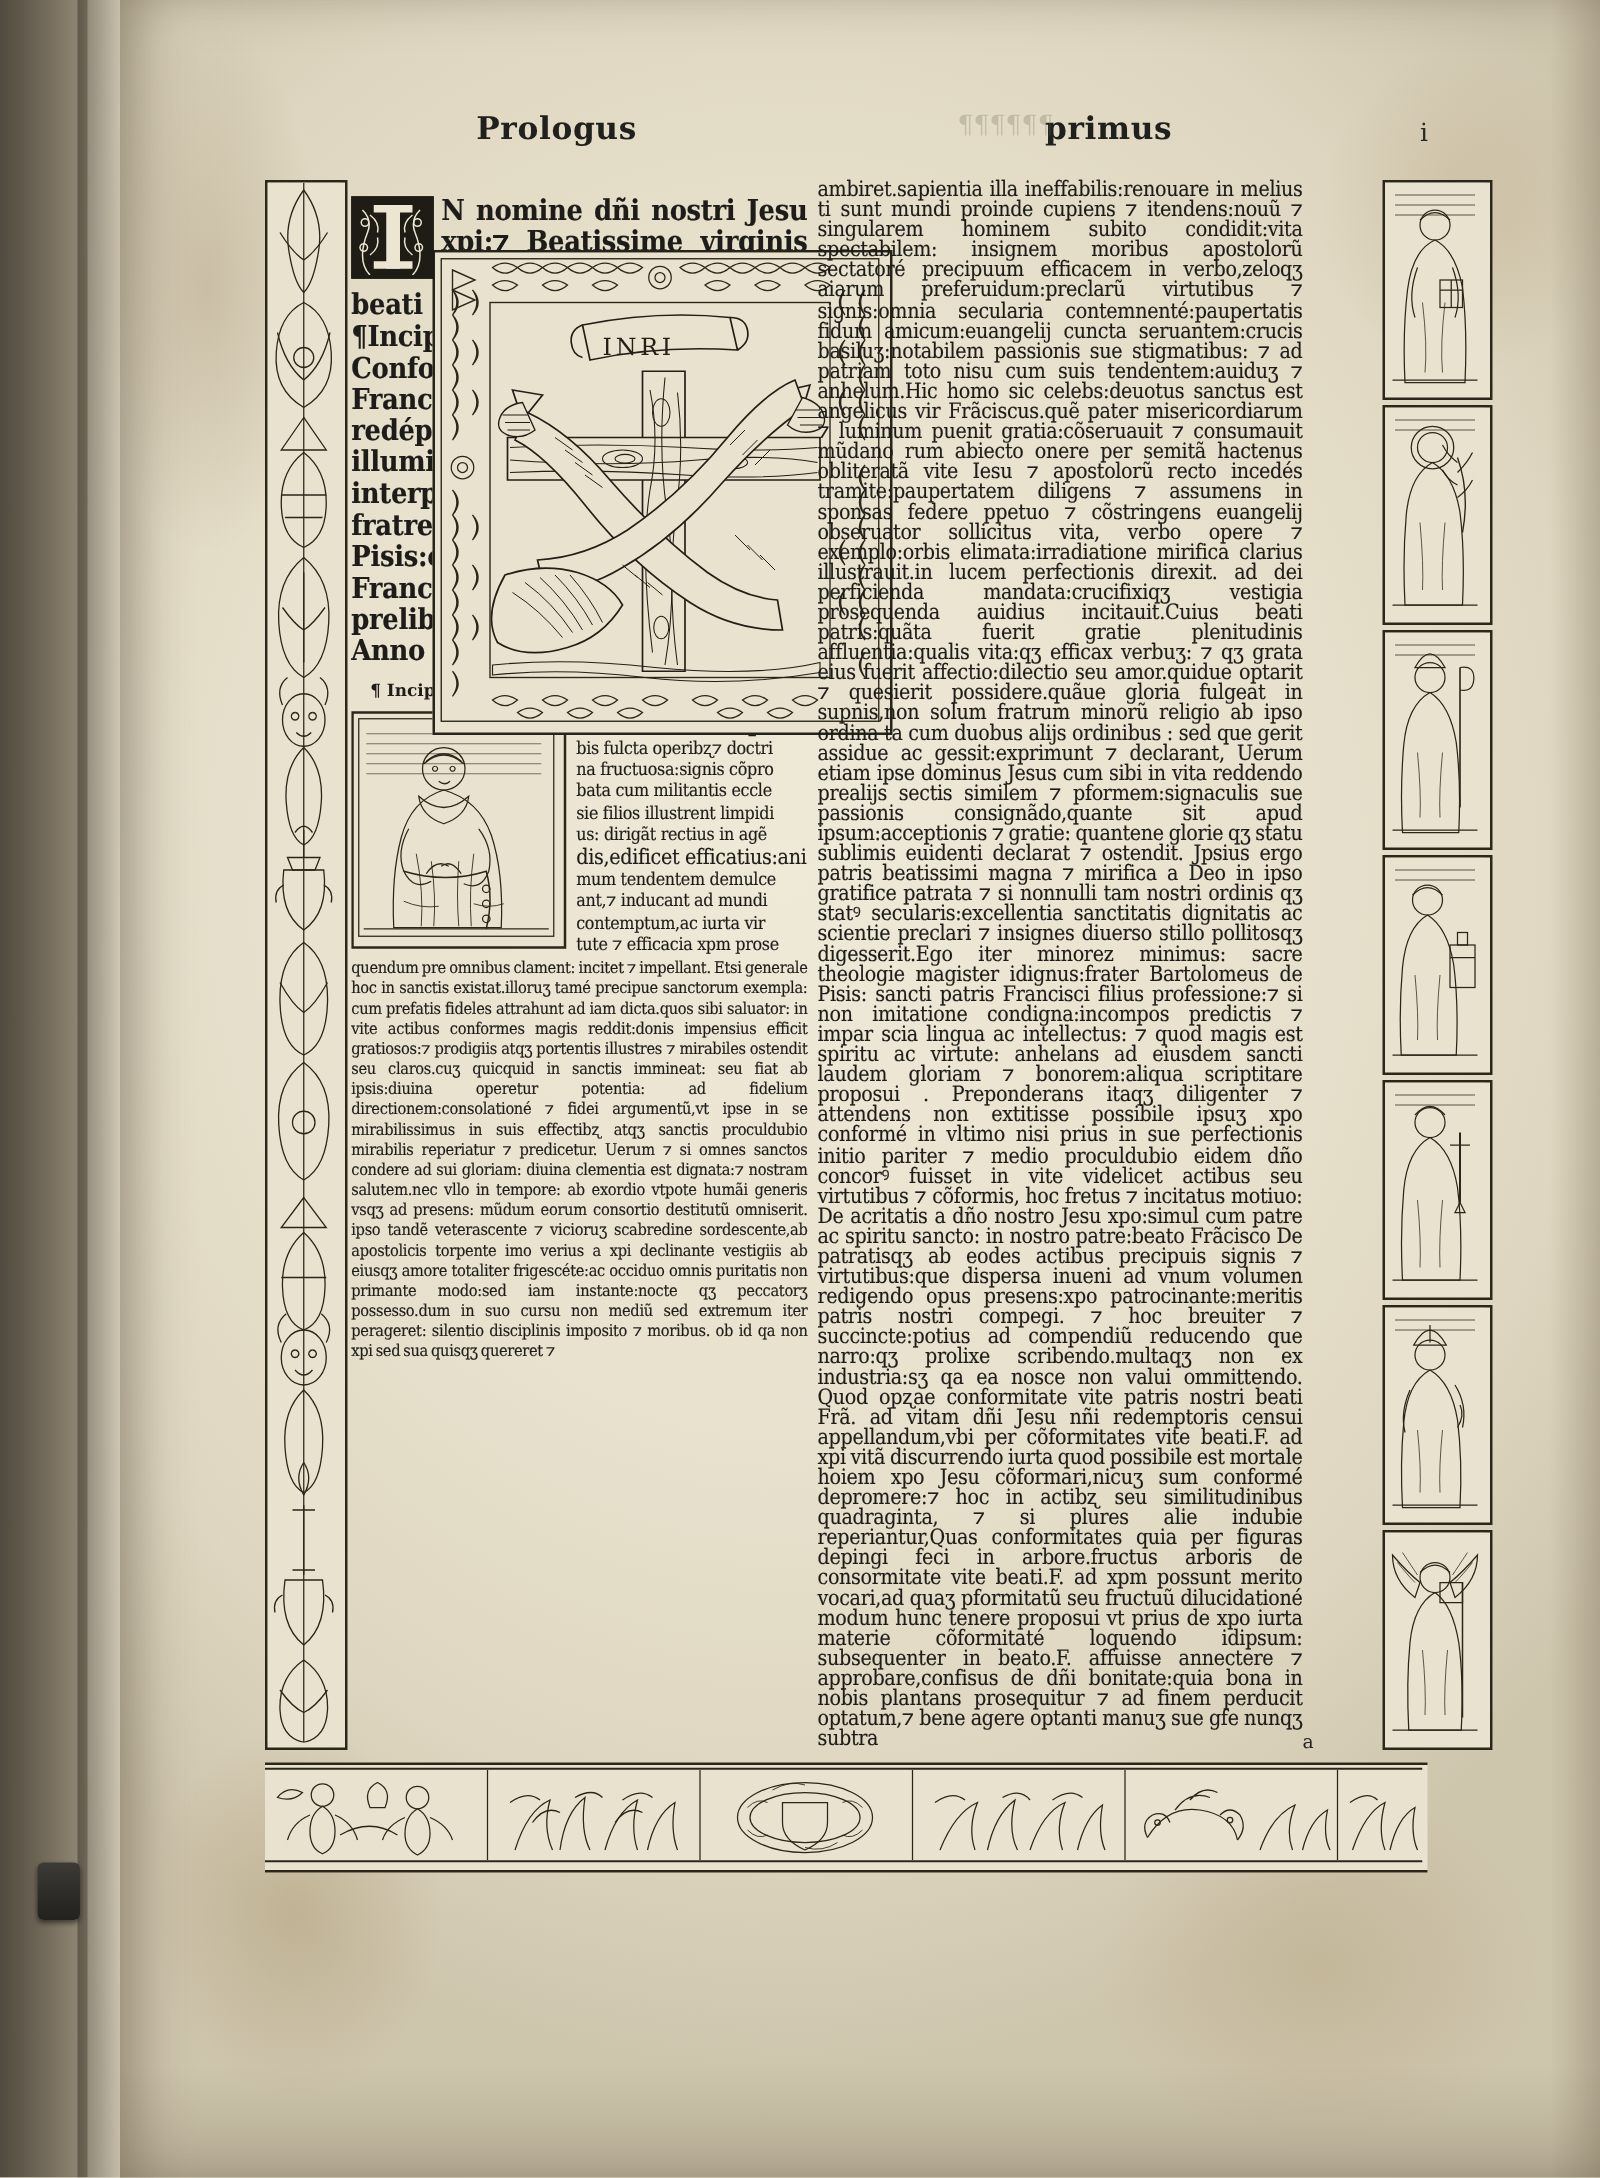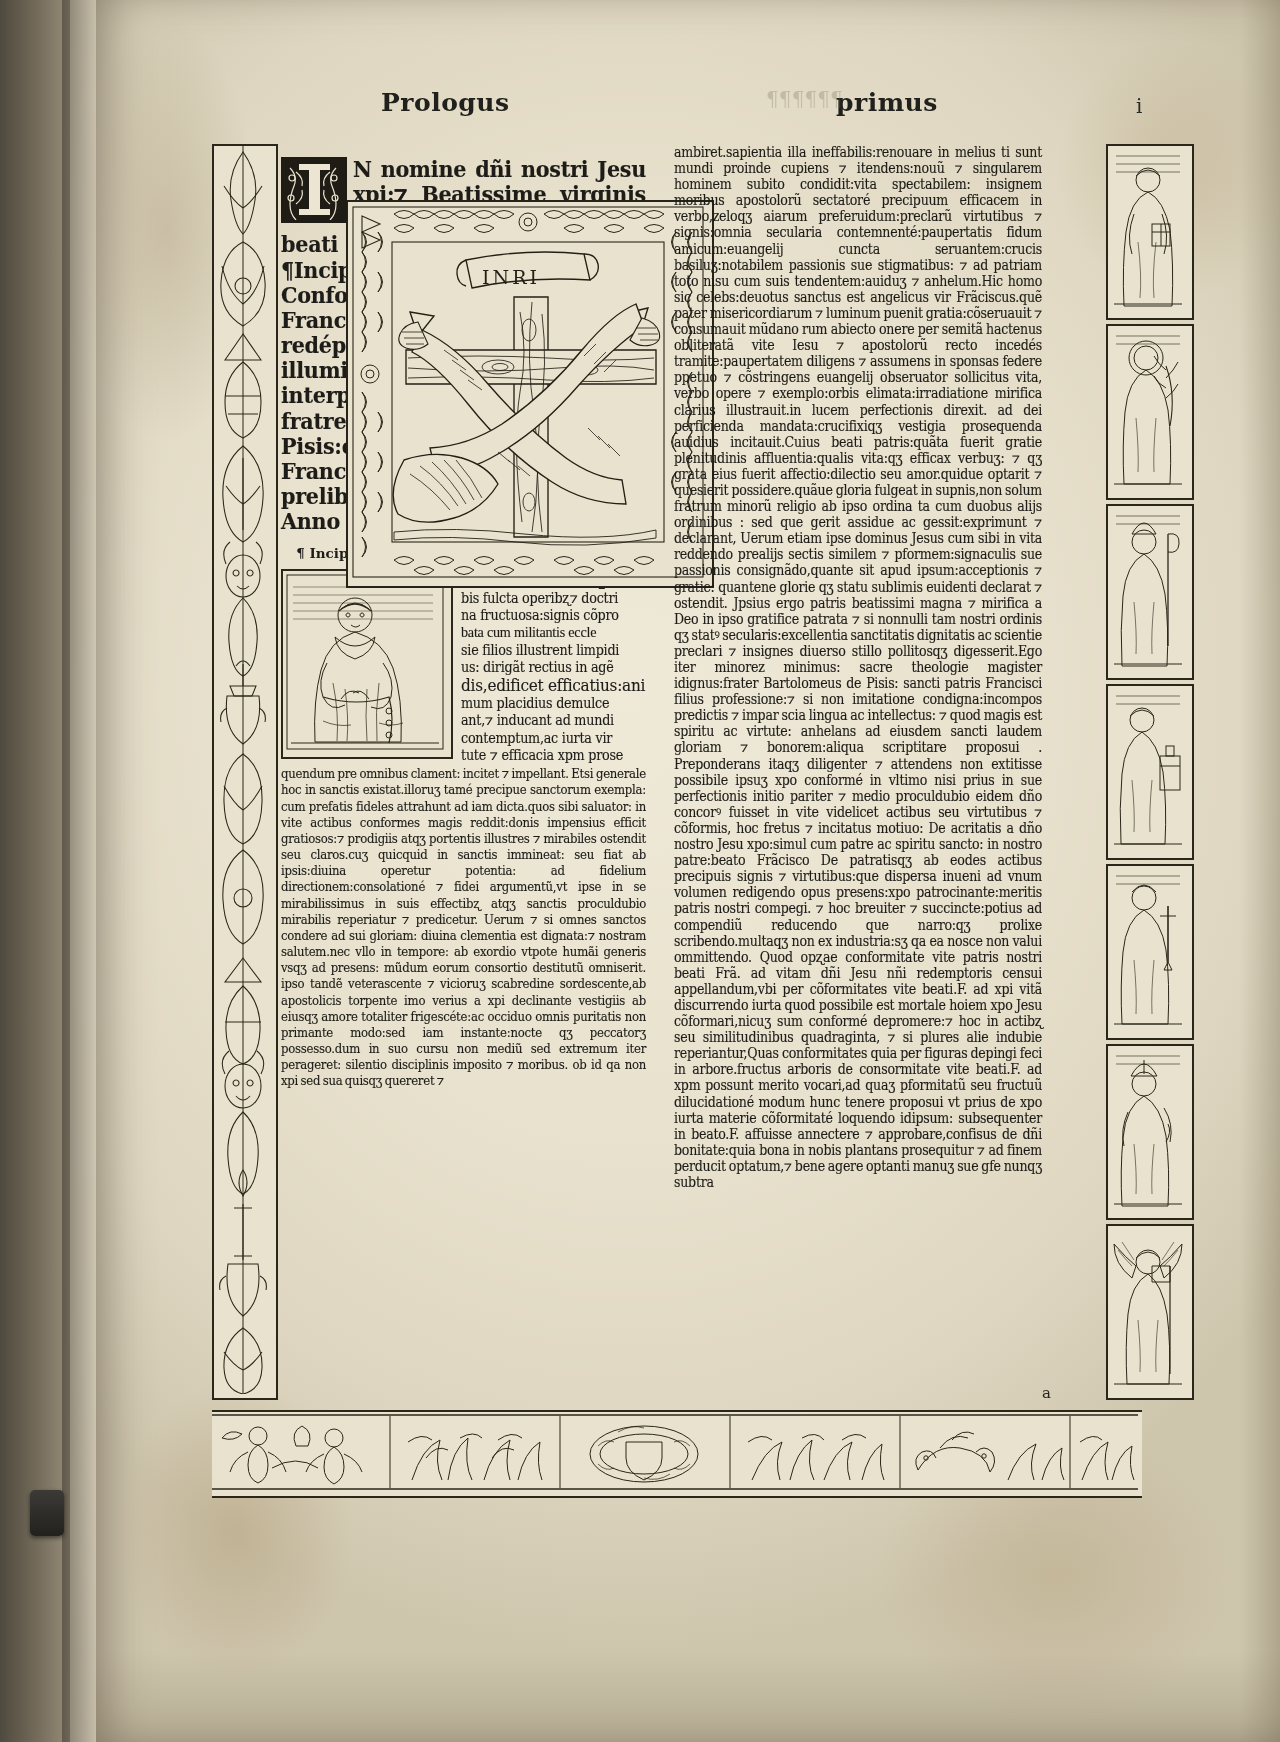--- a/index.html
+++ b/index.html
@@ -34,21 +34,21 @@
   .ghost{position:absolute;color:rgba(120,112,92,.30);font-size:12.5px;
      line-height:15.6px;letter-spacing:.1px;user-select:none;}
 
   
   .col{position:absolute;top:56px;color:#1d1c18;}
   #colL{left:75px;width:365px;}
   #colR{left:448px;width:388px;}
   .txt{font-size:13.0px;line-height:16.15px;text-align:justify;
        font-family:"DejaVu Serif", serif;letter-spacing:-.25px;
        font-stretch:condensed;-webkit-text-stroke:.12px #1d1c18;}
-  #colR .txt{font-size:14px;line-height:16.1px;margin-left:20px;}
+  #colR .txt{font-size:17px;line-height:16.1px;}
   .tight{word-spacing:-1px;}
 
   
   #cut1{position:absolute;left:65px;top:56px;width:364px;height:384px;
      border:2px solid #262419;background:#e9e2ce;overflow:hidden;}
   
   .initial{float:left;width:64px;height:64px;margin:1px 6px 0 0;border:1.5px solid #1e1c14;
      background:#1e1c14;position:relative;overflow:hidden;}
   .initial .stem{position:absolute;left:27px;top:7px;width:11px;height:50px;background:#ece5d1;}
   .initial .serif-t{position:absolute;left:17px;top:6px;width:31px;height:6px;background:#ece5d1;}
@@ -373,25 +373,25 @@
                 </g>
 
                 <path d="M8 172 h148"></path>
               </g>
             </svg>
           </div>
           <div class="txt">
             <span style="font-size:20px;line-height:22px;font-weight:bold;">Anctoruz vita pro</span><br>
             <span style="font-size:14.2px;line-height:17.4px;margin-top:32px;">bis fulcta operibʐ⁊ doctri</span><br>
             <span style="font-size:14.2px;line-height:17.4px;">na fructuosa:signis cõpro</span><br>
-            <span style="font-size:14.2px;line-height:17.4px;font-family:Liberation Serif, serif;">bata cum militantis eccle</span><br>
+            <span style="font-size:14.2px;line-height:17.4px;">bata cum militantis eccle</span><br>
             <span style="font-size:14.2px;line-height:17.4px;">sie filios illustrent limpidi</span><br>
             <span style="font-size:14.2px;line-height:17.4px;">us: dirigãt rectius in agẽ</span><br>
             <span style="font-size:17px;line-height:17.4px;">dis,edificet efficatius:ani</span><br>
-            <span style="font-size:14.2px;line-height:17.4px;">mum placidius demulce</span><br>
+            <span style="font-size:14.2px;line-height:17.4px;">mum tendentem demulce</span><br>
             <span style="font-size:14.2px;line-height:17.4px;">ant,⁊ inducant ad mundi</span><br>
             <span style="font-size:14.2px;line-height:17.4px;">contemptum,ac iurta vir</span><br>
             <span style="font-size:14.2px;line-height:17.4px;">tute ⁊ efficacia xpm prose</span>
           </div>
         </div>
 
         <div class="txt tight" style="margin-top:2px;">quendum pre omnibus clament: incitet ⁊ impellant. Etsi generale hoc in sanctis existat.illoruʒ tamé precipue sanctorum exempla: cum prefatis fideles attrahunt ad iam dicta.quos sibi saluator: in vite actibus conformes magis reddit:donis impensius efficit gratiosos:⁊ prodigiis atqʒ portentis illustres ⁊ mirabiles ostendit seu claros.cuʒ quicquid in sanctis immineat: seu fiat ab ipsis:diuina operetur potentia: ad fidelium directionem:consolationé ⁊ fidei argumentũ,vt ipse in se mirabilissimus in suis effectibʐ atqʒ sanctis proculdubio mirabilis reperiatur ⁊ predicetur. Uerum ⁊ si omnes sanctos condere ad sui gloriam: diuina clementia est dignata:⁊ nostram salutem.nec vllo in tempore: ab exordio vtpote humãi generis vsqʒ ad presens: mũdum eorum consortio destitutũ omniserit. ipso tandẽ veterascente ⁊ vicioruʒ scabredine sordescente,ab apostolicis torpente imo verius a xpi declinante vestigiis ab eiusqʒ amore totaliter frigescéte:ac occiduo omnis puritatis non primante modo:sed iam instante:nocte qʒ peccatorʒ possesso.dum in suo cursu non mediũ sed extremum iter perageret: silentio disciplinis imposito ⁊ moribus. ob id qa non xpi sed sua quisqʒ quereret ⁊</div>
       </div>
 
       <div class="col" id="colR">

